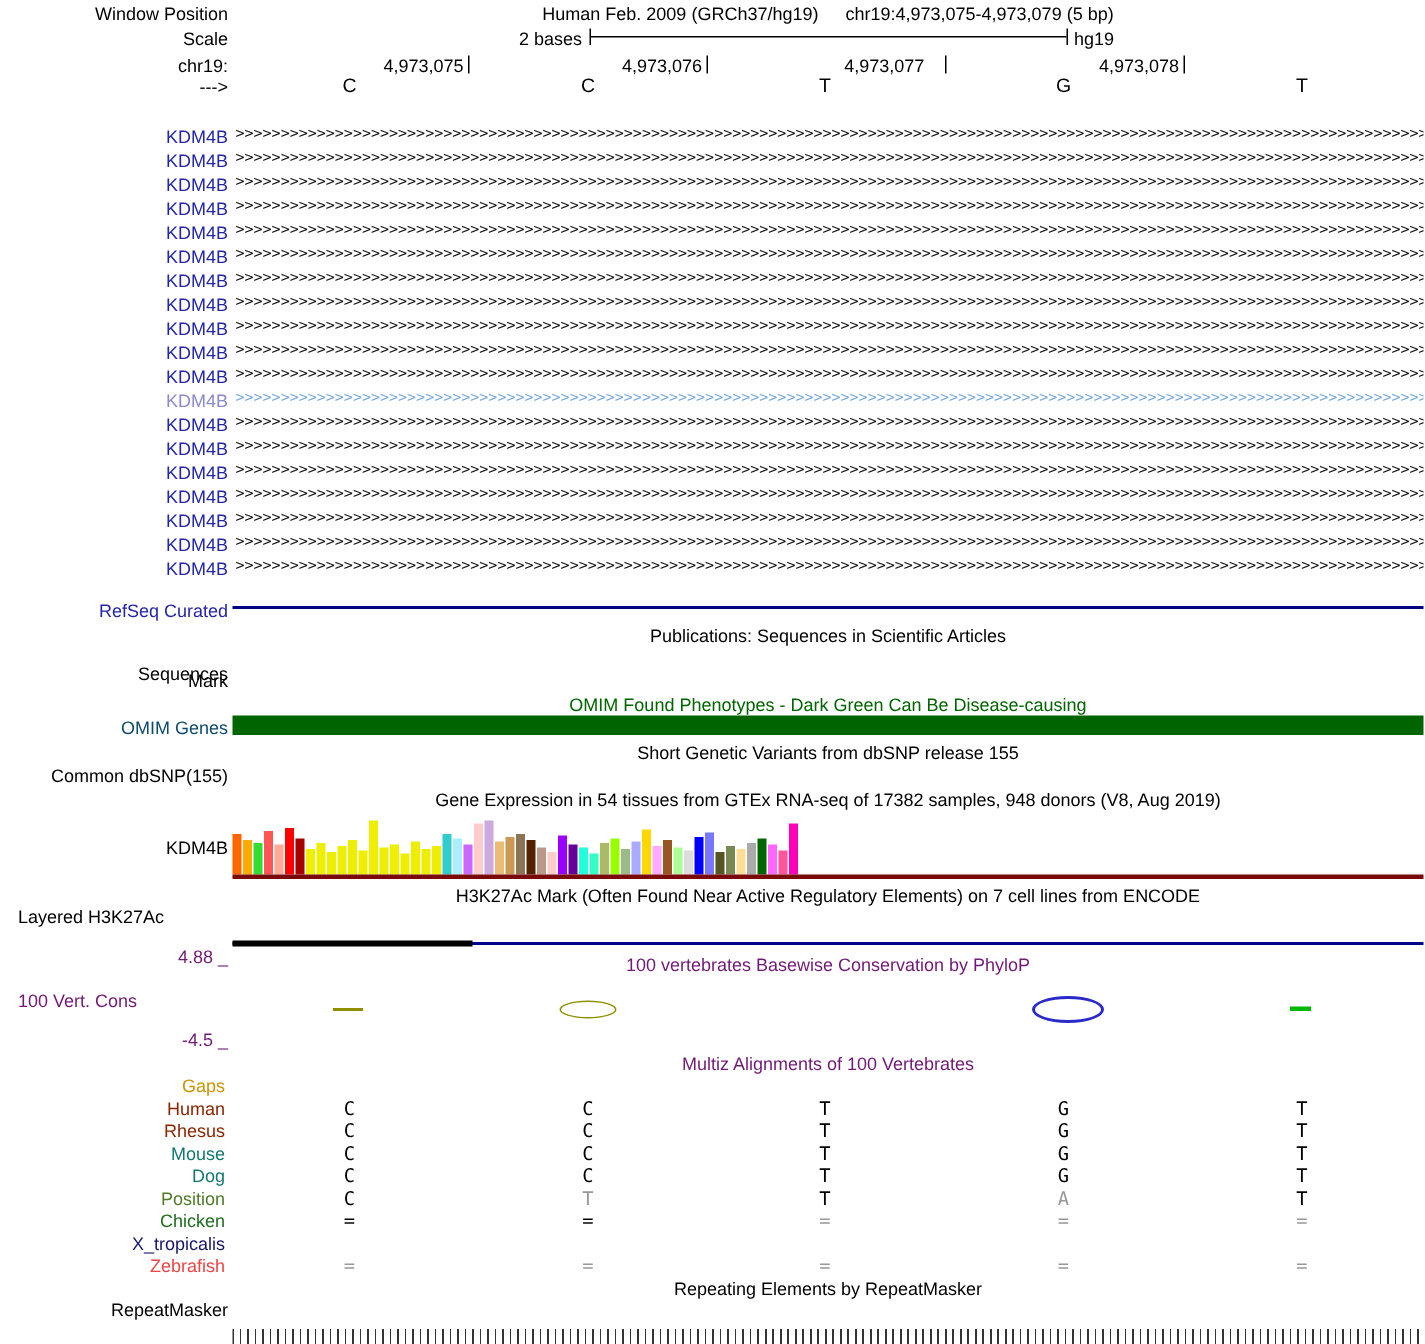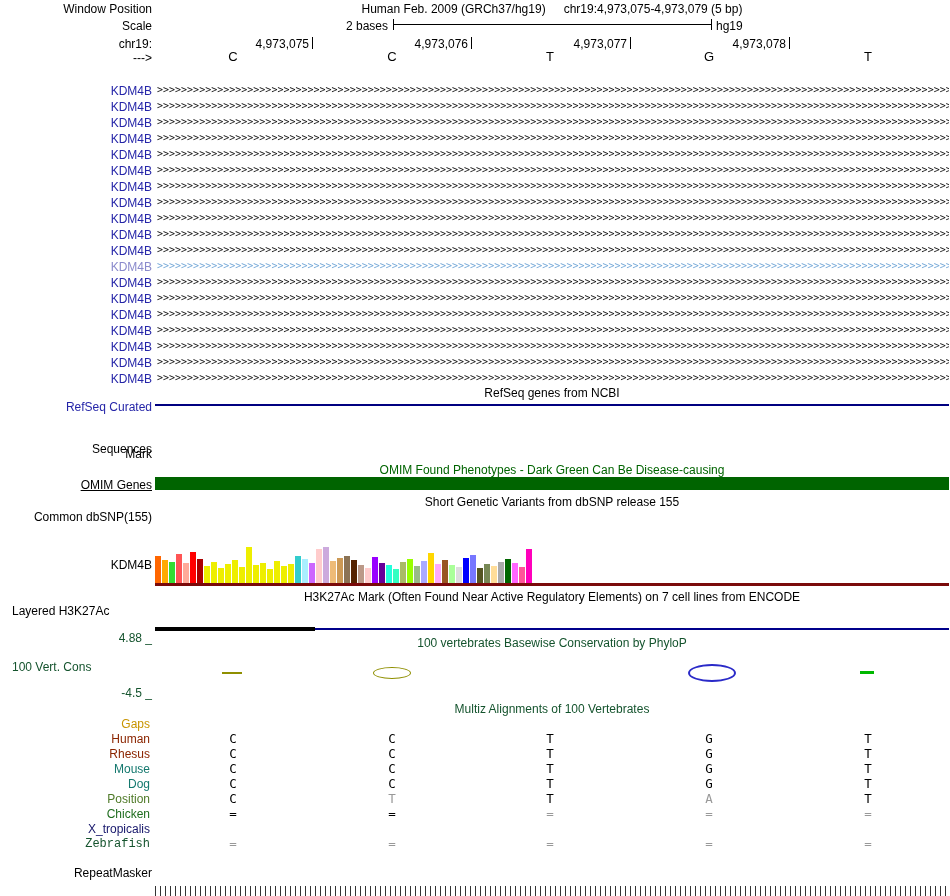--- a/index.html
+++ b/index.html
@@ -1,24 +1,24 @@
 <!DOCTYPE html>
 <html><head>
 <meta charset="utf-8">
 <style>
   html,body{margin:0;padding:0;background:#fff;}
   #page{position:relative;width:950px;height:896px;background:#fff;overflow:hidden;
         font-family:"Liberation Sans",sans-serif;font-size:12px;color:#000;}
   .lbl{position:absolute;right:798px;white-space:nowrap;}
   .left-lbl{position:absolute;left:12px;white-space:nowrap;}
   .center-title{position:absolute;left:155px;width:794px;text-align:center;white-space:nowrap;}
-  .blue{color:#14532d;}
+  .blue{color:#701a75;}
   .navy{color:#2525A8;}
   .omim-title{color:#006400;}
-  .omim-label{color:#000000;text-decoration:underline;}
+  .omim-label{color:#0c4a6e;}
   .gap{display:inline-block;width:18px;}
   #scale-value{position:absolute;left:155px;width:233px;top:19px;text-align:right;}
   #scalebar{position:absolute;left:393px;top:19px;width:317px;height:11px;
             border-left:1px solid #000;border-right:1px solid #000;}
   #scalebar .sline{position:absolute;left:0;right:0;top:5px;height:1px;background:#000;}
   #scale-right{position:absolute;left:716px;top:19px;}
   .num{position:absolute;width:75px;text-align:right;top:37px;white-space:nowrap;}
   .tick{position:absolute;width:1px;height:12px;background:#000;top:37px;}
   .base{position:absolute;top:49px;width:22px;text-align:center;font-size:13px;}
   #gene-rows{position:absolute;top:82px;left:0;width:950px;}
@@ -65,21 +65,21 @@
       <div class="sline"></div>
     </div>
   <div id="scale-right">hg19</div>
 
   <div class="lbl" style="top:37px">chr19:</div>
   <div id="coords">
       <span class="num" style="left: 234px;">4,973,075</span>
       <span class="tick" style="left: 312px;"></span>
       <span class="num" style="left: 393px;">4,973,076</span>
       <span class="tick" style="left: 471px;"></span>
-      <span class="num" style="left: 552px;">4,973,077</span>
+      <span class="num" style="left: 552px; text-align: center;">4,973,077</span>
       <span class="tick" style="left: 630px;"></span>
       <span class="num" style="left: 711px;">4,973,078</span>
       <span class="tick" style="left: 789px;"></span>
     </div>
 
   <div class="lbl" style="top:51px">---&gt;</div>
   <div id="bases-row">
       <span class="base" style="left: 222px;">C</span>
       <span class="base" style="left: 381px;">C</span>
       <span class="base" style="left: 539px;">T</span>
@@ -159,34 +159,35 @@
       <div class="gene-row">
         <span class="glabel">KDM4B</span>
         <div class="arrows">&gt;&gt;&gt;&gt;&gt;&gt;&gt;&gt;&gt;&gt;&gt;&gt;&gt;&gt;&gt;&gt;&gt;&gt;&gt;&gt;&gt;&gt;&gt;&gt;&gt;&gt;&gt;&gt;&gt;&gt;&gt;&gt;&gt;&gt;&gt;&gt;&gt;&gt;&gt;&gt;&gt;&gt;&gt;&gt;&gt;&gt;&gt;&gt;&gt;&gt;&gt;&gt;&gt;&gt;&gt;&gt;&gt;&gt;&gt;&gt;&gt;&gt;&gt;&gt;&gt;&gt;&gt;&gt;&gt;&gt;&gt;&gt;&gt;&gt;&gt;&gt;&gt;&gt;&gt;&gt;&gt;&gt;&gt;&gt;&gt;&gt;&gt;&gt;&gt;&gt;&gt;&gt;&gt;&gt;&gt;&gt;&gt;&gt;&gt;&gt;&gt;&gt;&gt;&gt;&gt;&gt;&gt;&gt;&gt;&gt;&gt;&gt;&gt;&gt;&gt;&gt;&gt;&gt;&gt;&gt;&gt;&gt;&gt;&gt;&gt;&gt;&gt;&gt;&gt;&gt;&gt;&gt;&gt;&gt;&gt;&gt;&gt;&gt;&gt;&gt;&gt;&gt;&gt;&gt;&gt;&gt;&gt;&gt;&gt;&gt;&gt;&gt;&gt;&gt;&gt;&gt;&gt;&gt;&gt;&gt;&gt;&gt;&gt;&gt;&gt;&gt;&gt;&gt;&gt;&gt;&gt;&gt;&gt;&gt;&gt;&gt;&gt;&gt;&gt;&gt;&gt;&gt;&gt;&gt;&gt;&gt;&gt;&gt;&gt;&gt;&gt;&gt;&gt;&gt;&gt;&gt;&gt;&gt;&gt;&gt;&gt;&gt;&gt;&gt;&gt;&gt;&gt;&gt;&gt;&gt;&gt;&gt;&gt;&gt;&gt;&gt;&gt;&gt;&gt;&gt;&gt;&gt;&gt;&gt;&gt;&gt;&gt;&gt;&gt;&gt;&gt;&gt;&gt;&gt;&gt;&gt;&gt;&gt;&gt;&gt;</div>
       </div>
       <div class="gene-row">
         <span class="glabel">KDM4B</span>
         <div class="arrows">&gt;&gt;&gt;&gt;&gt;&gt;&gt;&gt;&gt;&gt;&gt;&gt;&gt;&gt;&gt;&gt;&gt;&gt;&gt;&gt;&gt;&gt;&gt;&gt;&gt;&gt;&gt;&gt;&gt;&gt;&gt;&gt;&gt;&gt;&gt;&gt;&gt;&gt;&gt;&gt;&gt;&gt;&gt;&gt;&gt;&gt;&gt;&gt;&gt;&gt;&gt;&gt;&gt;&gt;&gt;&gt;&gt;&gt;&gt;&gt;&gt;&gt;&gt;&gt;&gt;&gt;&gt;&gt;&gt;&gt;&gt;&gt;&gt;&gt;&gt;&gt;&gt;&gt;&gt;&gt;&gt;&gt;&gt;&gt;&gt;&gt;&gt;&gt;&gt;&gt;&gt;&gt;&gt;&gt;&gt;&gt;&gt;&gt;&gt;&gt;&gt;&gt;&gt;&gt;&gt;&gt;&gt;&gt;&gt;&gt;&gt;&gt;&gt;&gt;&gt;&gt;&gt;&gt;&gt;&gt;&gt;&gt;&gt;&gt;&gt;&gt;&gt;&gt;&gt;&gt;&gt;&gt;&gt;&gt;&gt;&gt;&gt;&gt;&gt;&gt;&gt;&gt;&gt;&gt;&gt;&gt;&gt;&gt;&gt;&gt;&gt;&gt;&gt;&gt;&gt;&gt;&gt;&gt;&gt;&gt;&gt;&gt;&gt;&gt;&gt;&gt;&gt;&gt;&gt;&gt;&gt;&gt;&gt;&gt;&gt;&gt;&gt;&gt;&gt;&gt;&gt;&gt;&gt;&gt;&gt;&gt;&gt;&gt;&gt;&gt;&gt;&gt;&gt;&gt;&gt;&gt;&gt;&gt;&gt;&gt;&gt;&gt;&gt;&gt;&gt;&gt;&gt;&gt;&gt;&gt;&gt;&gt;&gt;&gt;&gt;&gt;&gt;&gt;&gt;&gt;&gt;&gt;&gt;&gt;&gt;&gt;&gt;&gt;&gt;&gt;&gt;&gt;&gt;&gt;&gt;&gt;&gt;&gt;&gt;&gt;</div>
       </div>
     </div>
 
-  <div class="center-title" style="top:386px">RefSeq genes from NCBI</div>
   <div class="lbl navy" style="top:400px">RefSeq Curated</div>
   <div id="refseq-line"></div>
 
+  <div class="center-title" style="top:417px">Publications: Sequences in Scientific Articles</div>
   <div class="lbl" style="top:442px">Sequences</div>
   <div class="lbl" style="top:447px">Mark</div>
 
   <div class="center-title omim-title" style="top:463px">OMIM Found Phenotypes - Dark Green Can Be Disease-causing</div>
   <div class="lbl omim-label" style="top:478px">OMIM Genes</div>
   <div id="omim-bar"></div>
 
   <div class="center-title" style="top:495px">Short Genetic Variants from dbSNP release 155</div>
   <div class="lbl" style="top:510px">Common dbSNP(155)</div>
 
+  <div class="center-title" style="top:526px">Gene Expression in 54 tissues from GTEx RNA-seq of 17382 samples, 948 donors (V8, Aug 2019)</div>
   <div class="lbl" style="top:558px">KDM4B</div>
   <div id="gtex-bars">
       <div class="gtex-bar" style="height: 27px; background: rgb(255, 102, 0);"></div>
       <div class="gtex-bar" style="height: 23px; background: rgb(255, 170, 0);"></div>
       <div class="gtex-bar" style="height: 21px; background: rgb(51, 221, 51);"></div>
       <div class="gtex-bar" style="height: 29px; background: rgb(255, 85, 85);"></div>
       <div class="gtex-bar" style="height: 20px; background: rgb(255, 170, 153);"></div>
       <div class="gtex-bar" style="height: 31px; background: rgb(255, 0, 0);"></div>
       <div class="gtex-bar" style="height: 24px; background: rgb(170, 0, 0);"></div>
       <div class="gtex-bar" style="height: 17px; background: rgb(238, 238, 0);"></div>
@@ -303,25 +304,26 @@
         <span class="cell" style="left: 222px;">=</span>
         <span class="cell" style="left: 381px;">=</span>
         <span class="cell dim" style="left: 539px;">=</span>
         <span class="cell dim" style="left: 698px;">=</span>
         <span class="cell dim" style="left: 857px;">=</span>
       </div>
       <div class="sp-row">
         <span class="sp-label" style="color: rgb(22, 22, 107);">X_tropicalis</span>
       </div>
       <div class="sp-row">
-        <span class="sp-label" style="color: #14532d; font-family: Liberation Mono, monospace;">Zebrafish</span>
+        <span class="sp-label" style="color: #ef4444;">Zebrafish</span>
         <span class="cell dim" style="left: 222px;">=</span>
         <span class="cell dim" style="left: 381px;">=</span>
         <span class="cell dim" style="left: 539px;">=</span>
         <span class="cell dim" style="left: 698px;">=</span>
         <span class="cell dim" style="left: 857px;">=</span>
       </div>
     </div>
 
+  <div class="center-title" style="top:852px">Repeating Elements by RepeatMasker</div>
   <div class="lbl" style="top:866px">RepeatMasker</div>
   <div id="bottom-ticks"></div>
 
 </div>
 
 </body></html>

